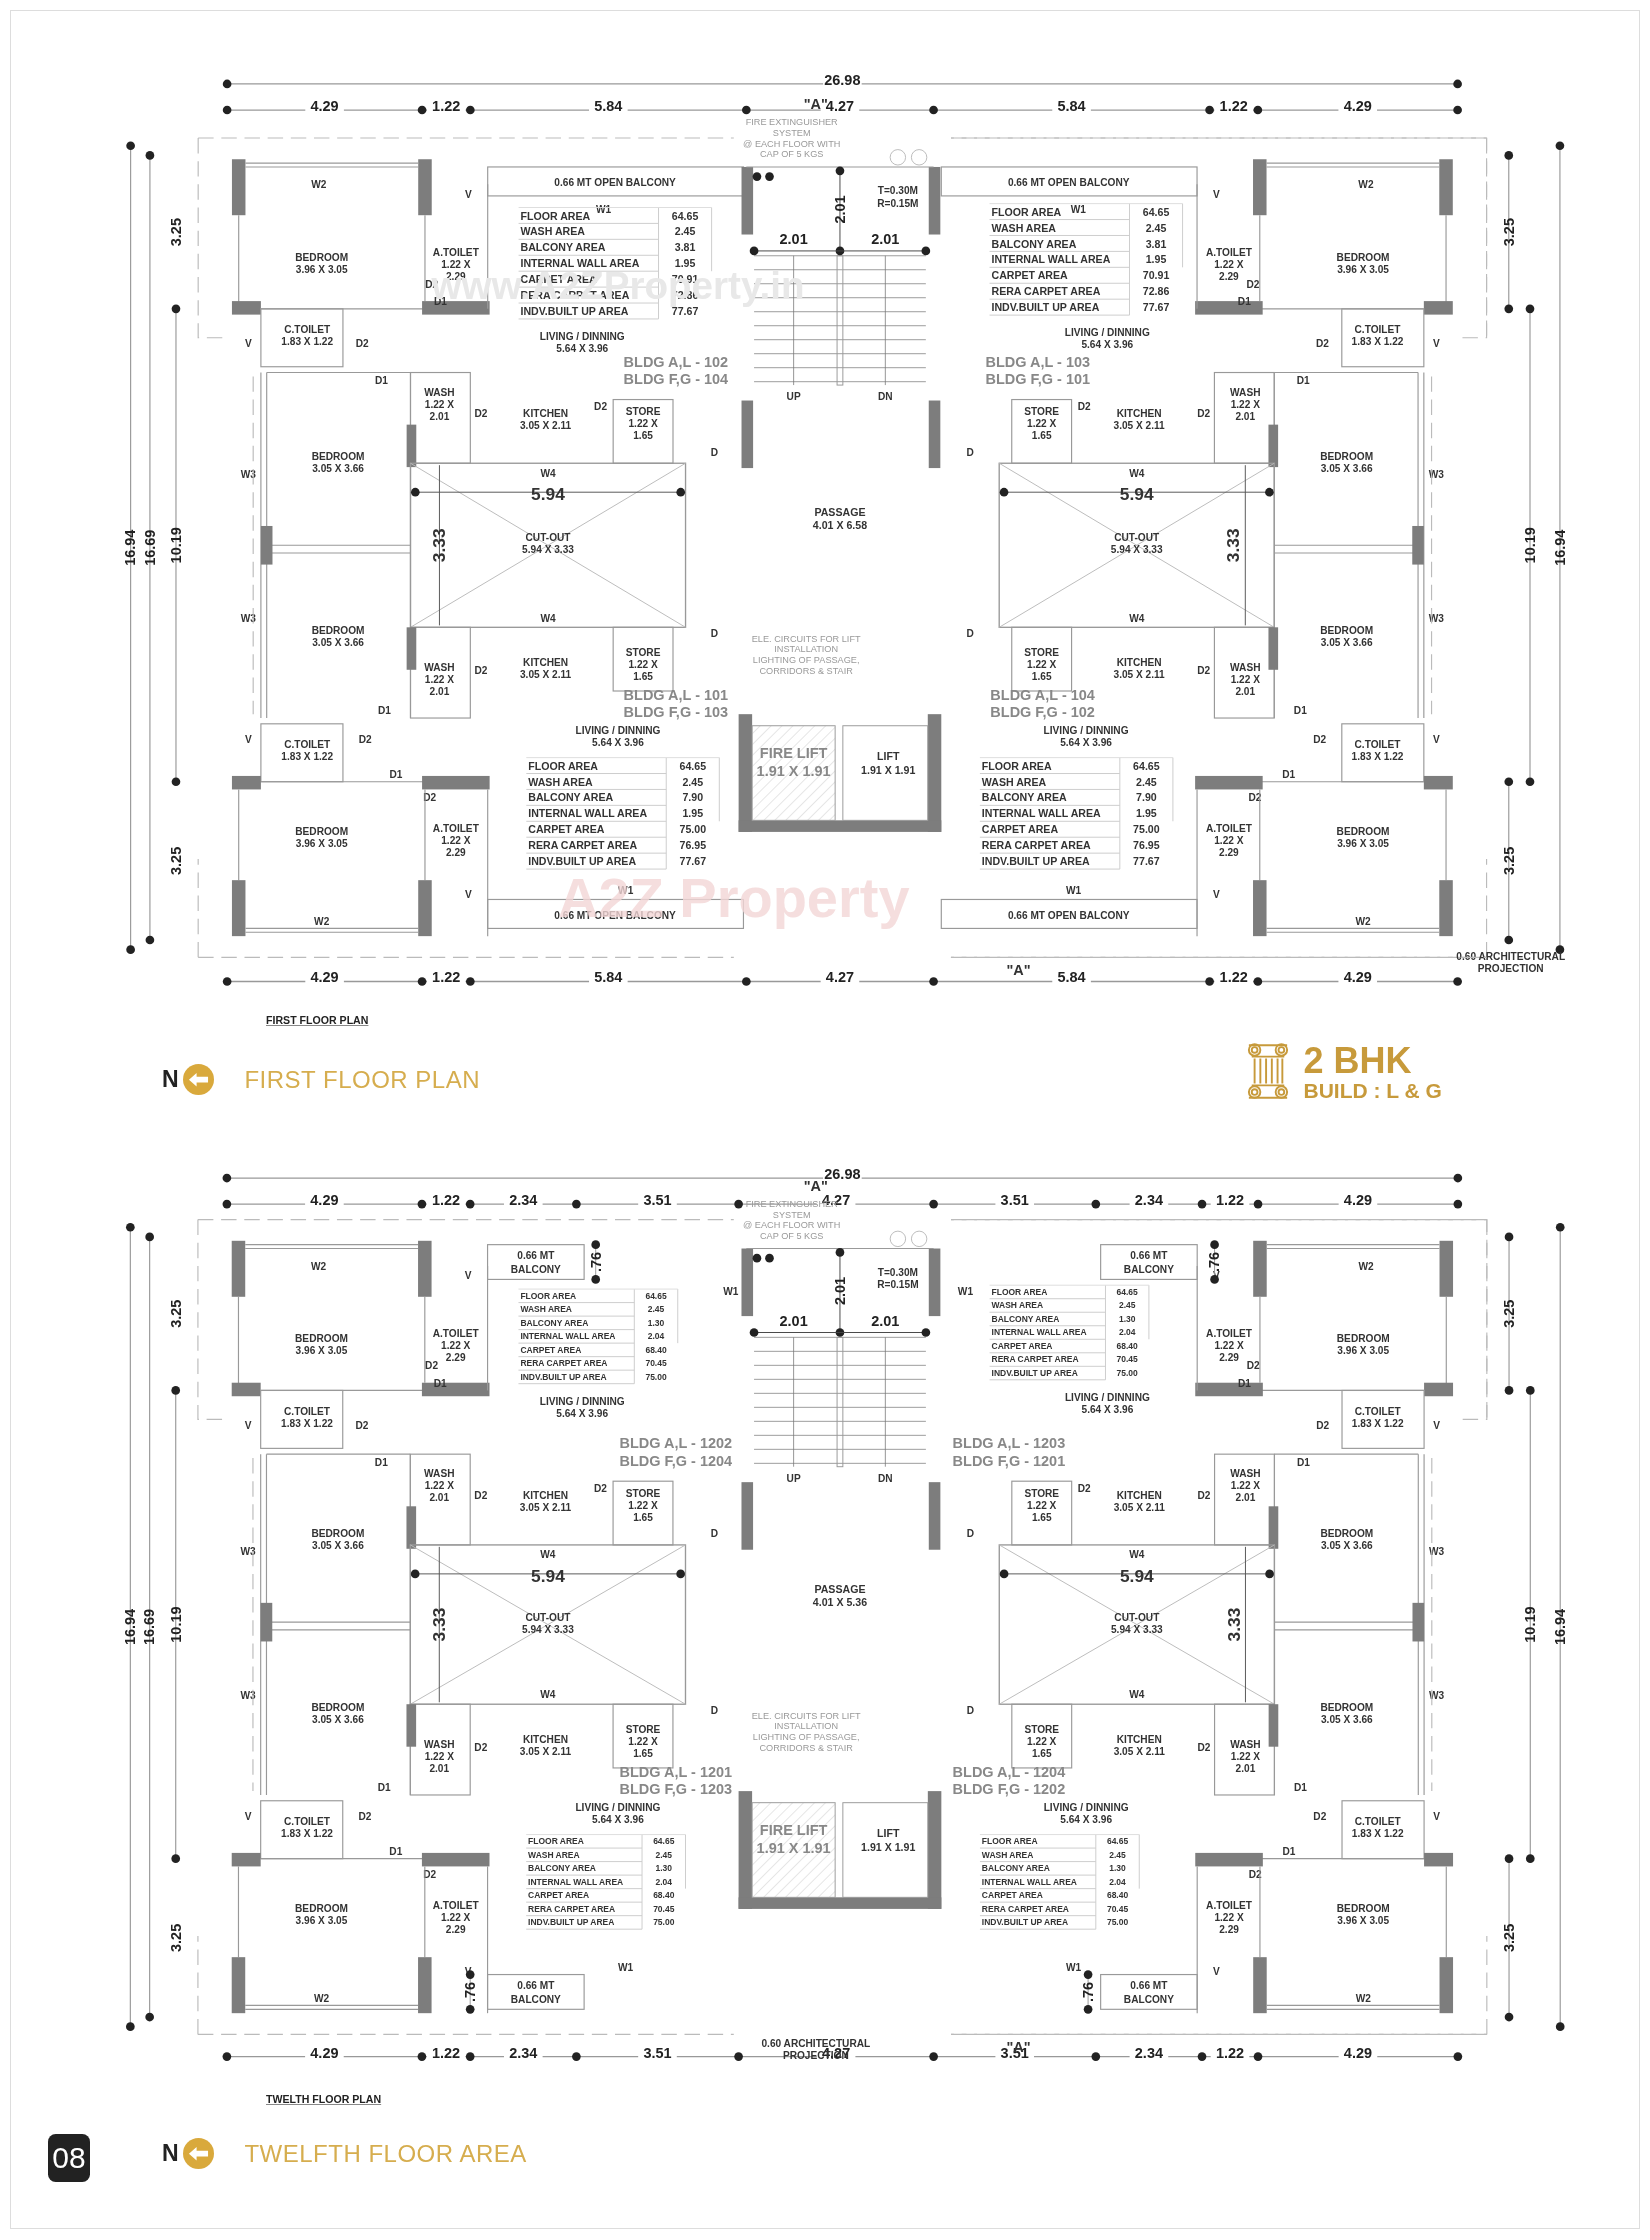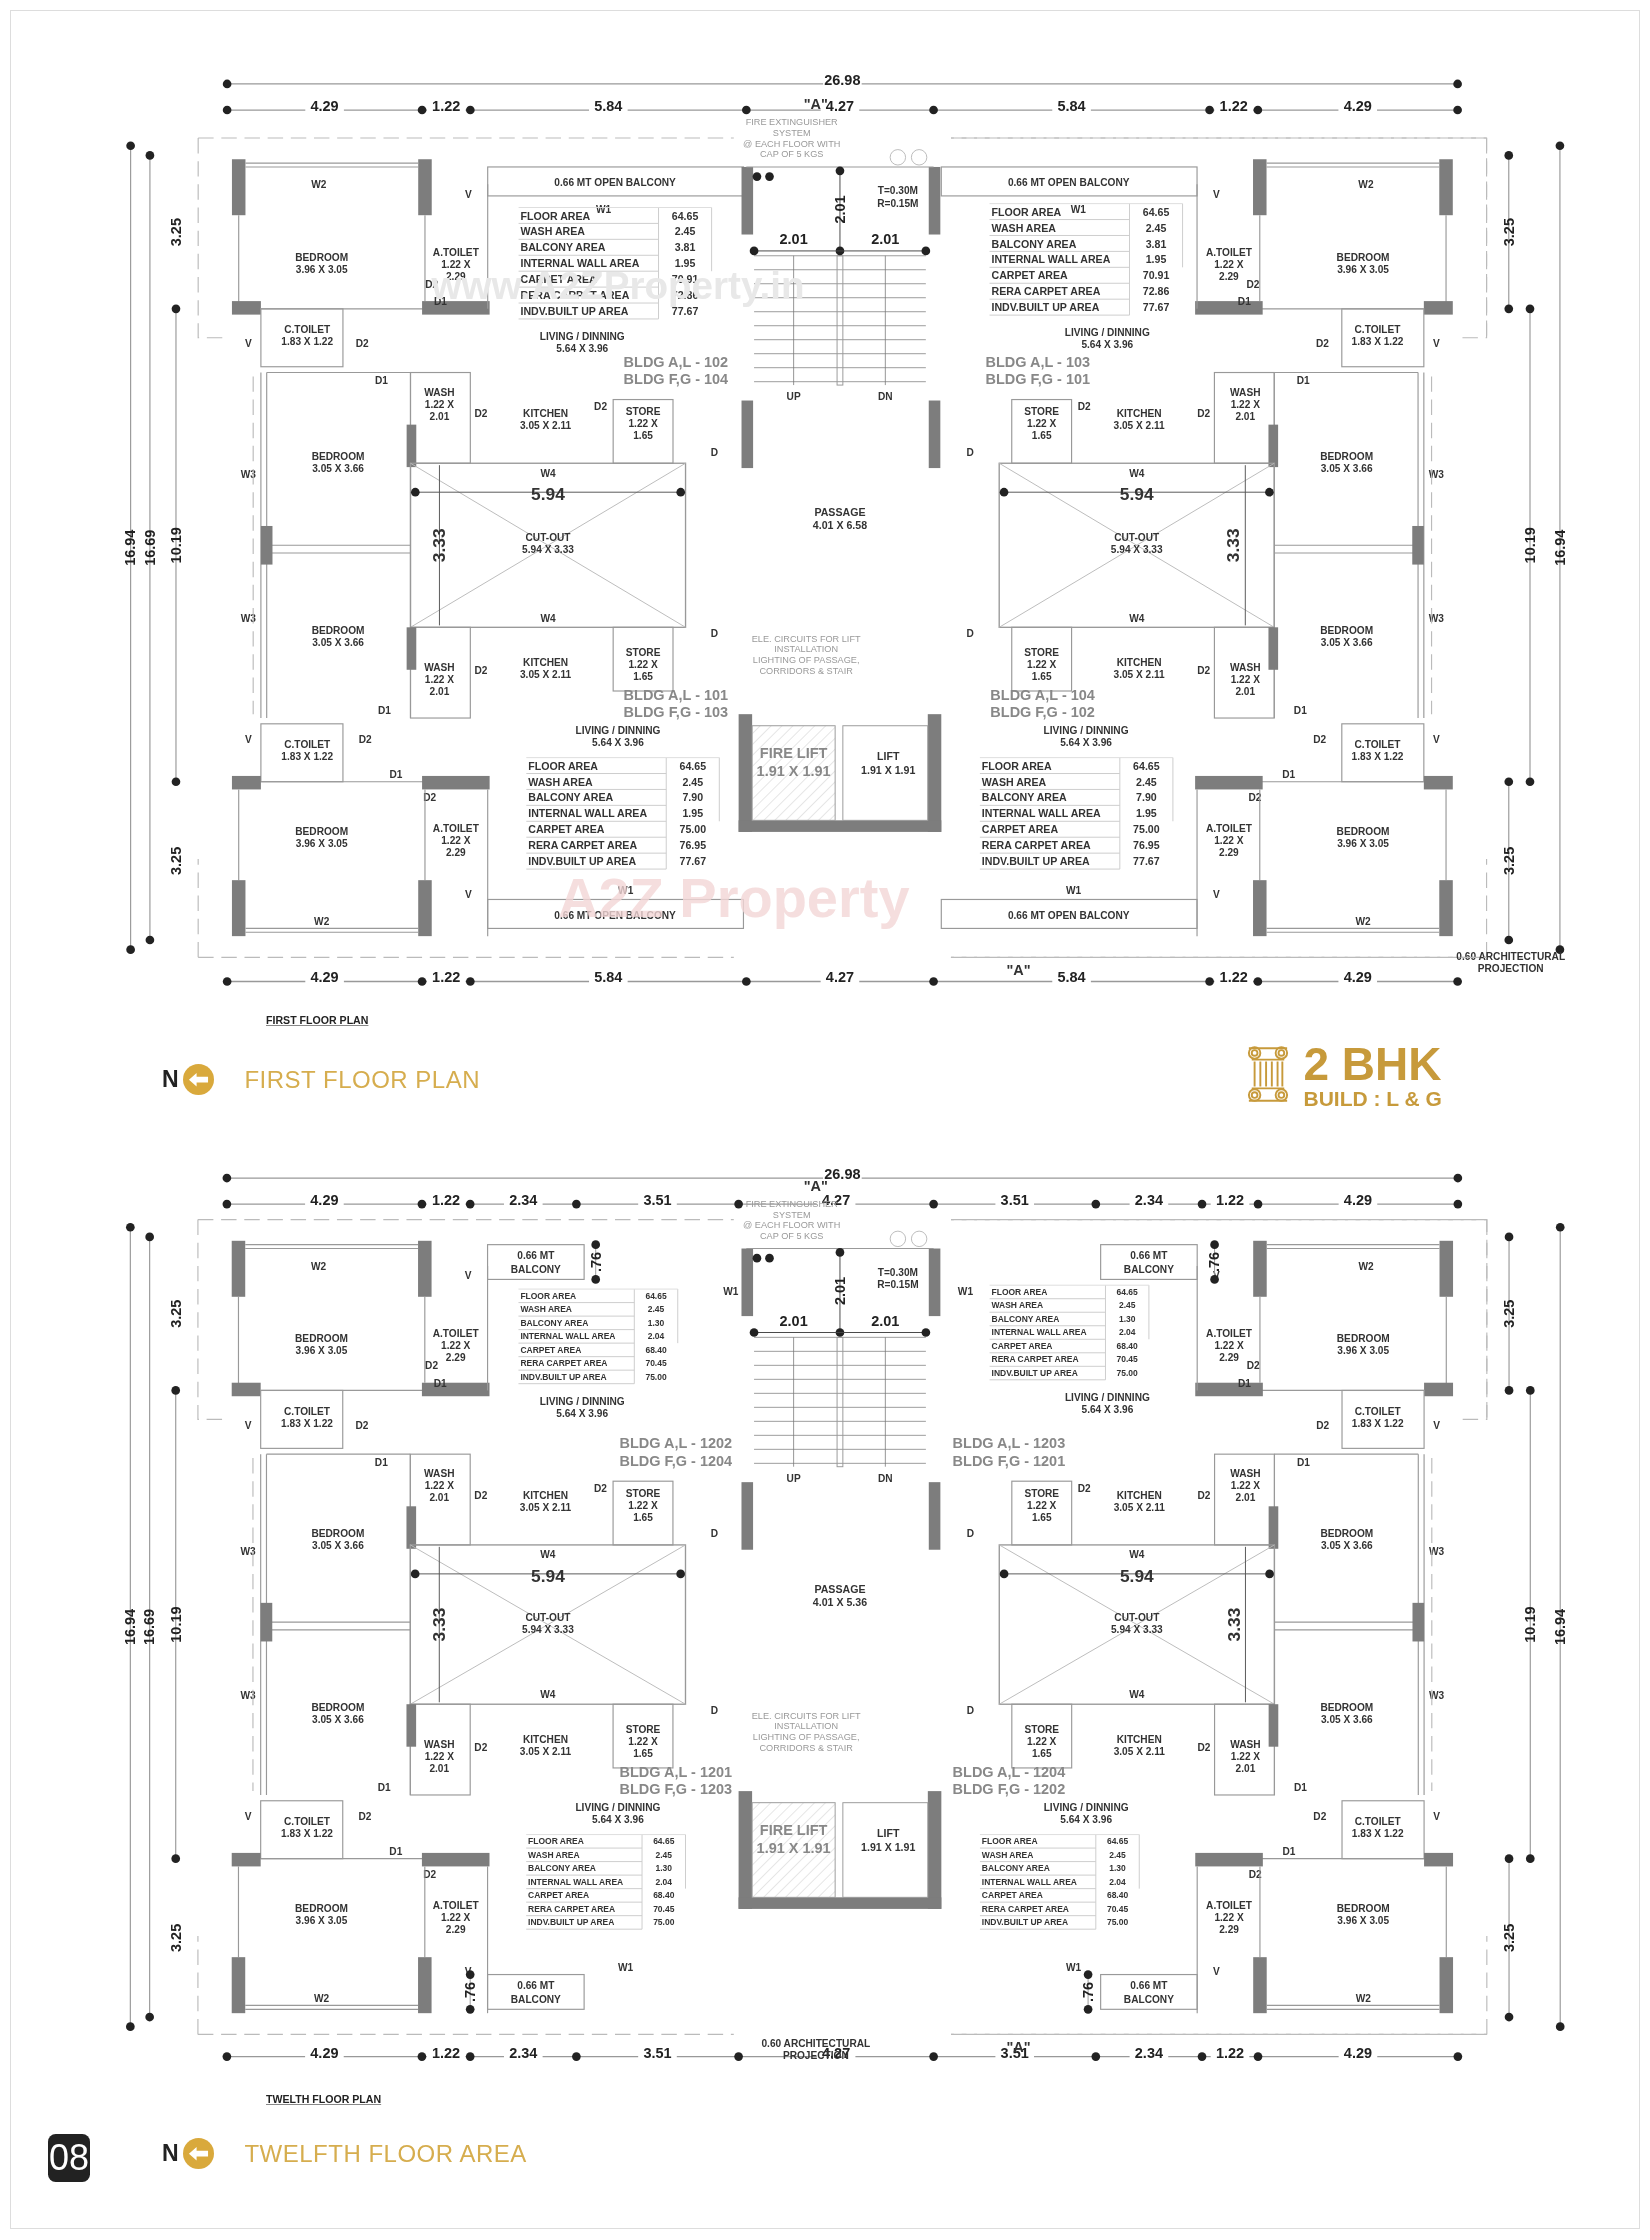--- a/index.html
+++ b/index.html
@@ -10,23 +10,23 @@
   .dim{font-family:"Liberation Sans",sans-serif;fill:#222;font-weight:bold;font-size:15px;}
   .note{font-family:"Liberation Sans",sans-serif;fill:#999;font-size:9.5px;}
   .bldg{font-family:"Liberation Sans",sans-serif;fill:#888;font-weight:bold;font-size:15px;}
   .wm{font-family:"Liberation Sans",sans-serif;font-weight:bold;}
   .small-title{position:absolute;font-size:10.6px;font-weight:bold;color:#222;text-decoration:underline;text-decoration-color:#888;}
   .big-title{position:absolute;display:flex;align-items:center;gap:11.6px;}
   .north{font-size:23px;font-weight:bold;color:#222;}
   .north-circle{width:31px;height:31px;border-radius:50%;background:#d9a93c;display:flex;align-items:center;justify-content:center;margin-left:-7.7px;}
   .title-text{font-size:24px;color:#d6ad4e;letter-spacing:0.5px;margin-left:19.3px;}
   .bhk{position:absolute;left:1246px;top:1041px;display:flex;align-items:center;gap:13.5px;}
-  .bhk-big{font-size:46px;font-weight:bold;color:#c79a3b;line-height:1;}
+  .bhk-big{font-size:36px;font-weight:bold;color:#c79a3b;line-height:1;}
   .bhk-sub{font-size:21px;font-weight:bold;color:#c79a3b;text-align:center;}
-  .page-num{position:absolute;left:48px;top:2134px;width:42px;height:48px;background:#222;border-radius:7.7px;color:#fff;font-size:36px;display:flex;align-items:center;justify-content:center;}
+  .page-num{position:absolute;left:48px;top:2134px;width:42px;height:48px;background:#222;border-radius:7.7px;color:#fff;font-size:30px;display:flex;align-items:center;justify-content:center;}
 </style>
 </head>
 <body>
 
 <div class="page-border"></div>
 
 <svg class="plan" id="plan1" style="top:0;height:1023px" viewBox="0 0 1709 1060">
     <line x1="235" y1="87" x2="1510" y2="87" stroke="#999" stroke-width="1.3"></line>
     <circle cx="235" cy="87" r="4.5" fill="#222"></circle>
     <circle cx="1510" cy="87" r="4.5" fill="#222"></circle>

